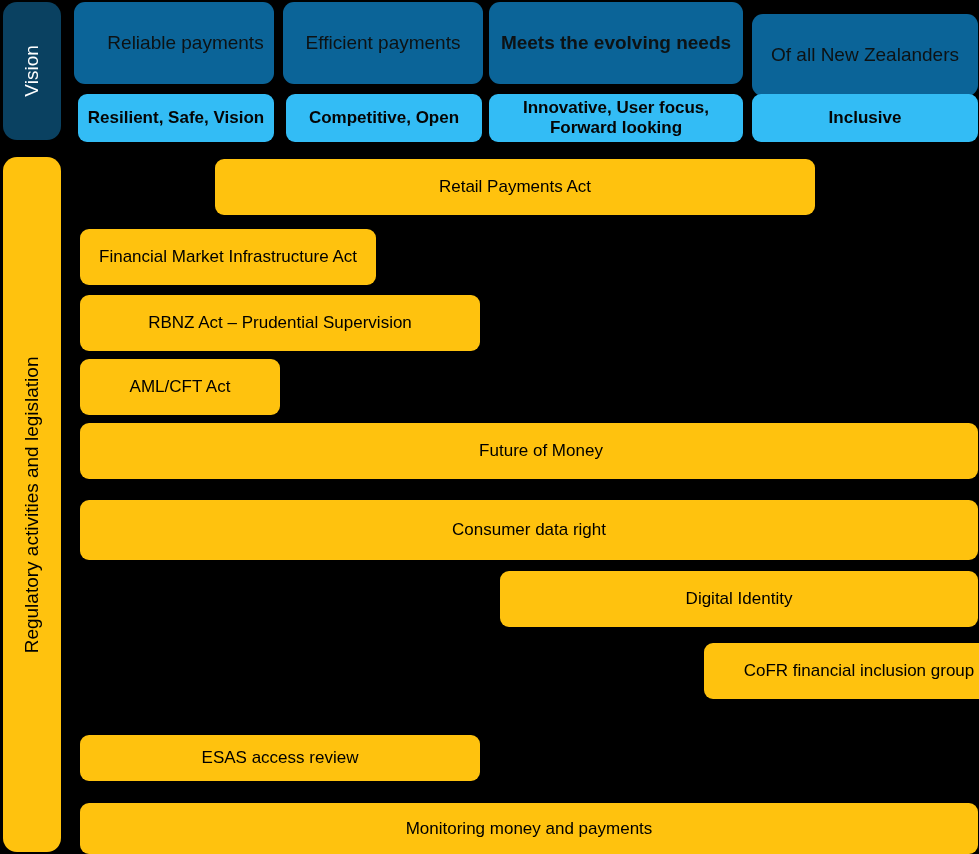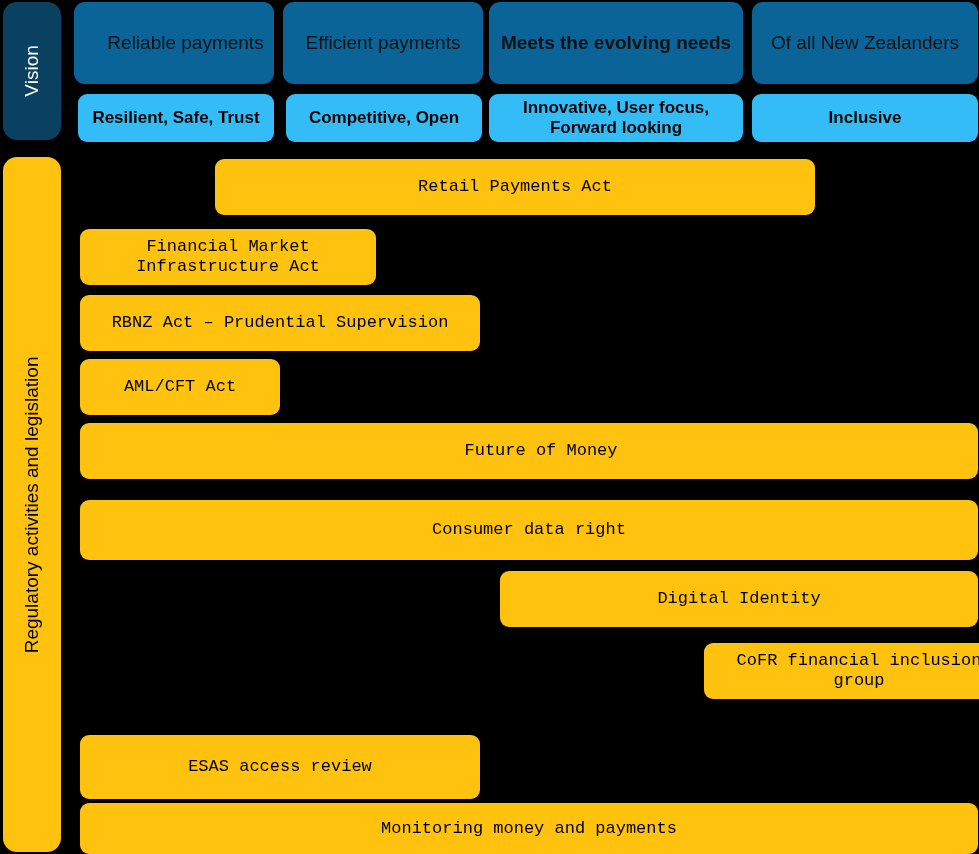--- a/index.html
+++ b/index.html
@@ -65,47 +65,46 @@
     border-radius: 9px;
     padding: 0 6px;
   }
   .activity {
     background: #ffc20e;
     color: #000000;
     font-size: 17px;
     font-weight: 500;
     border-radius: 9px;
     padding: 0 8px;
-    font-family: Liberation Mono, monospace;
   }
 </style>
 </head>
 <body>
 
 <div id="canvas">
 
   <div class="box vision-box" style="left:3px; top:2px; width:58px; height:138px;">
     <span class="vtext">Vision</span>
   </div>
 
   <div class="box vision-pillar" style="left:74px; top:2px; width:200px; height:82px;padding-left:23px;">
     <span>Reliable payments</span>
   </div>
   <div class="box vision-pillar" style="left:283px; top:2px; width:200px; height:82px;">
     <span>Efficient payments</span>
   </div>
   <div class="box vision-pillar" style="left:489px; top:2px; width:254px; height:82px;font-weight:bold;">
     <span>Meets the evolving needs</span>
   </div>
-  <div class="box vision-pillar" style="left:752px; top:2px; width:226px; height:82px;">
+  <div class="box vision-pillar" style="left:752px; top:14px; width:226px; height:82px;">
     <span>Of all New Zealanders</span>
   </div>
 
   <div class="box vision-attr" style="left:78px; top:94px; width:196px; height:48px;">
-    <span>Resilient, Safe, Trust</span>
+    <span>Resilient, Safe, Vision</span>
   </div>
   <div class="box vision-attr" style="left:286px; top:94px; width:196px; height:48px;">
     <span>Competitive, Open</span>
   </div>
   <div class="box vision-attr" style="left:489px; top:94px; width:254px; height:48px;">
     <span>Innovative, User focus, Forward looking</span>
   </div>
   <div class="box vision-attr" style="left:752px; top:94px; width:226px; height:48px;">
     <span>Inclusive</span>
   </div>
@@ -139,21 +138,21 @@
   </div>
 
   <div class="box activity" style="left:500px; top:571px; width:478px; height:56px;">
     <span>Digital Identity</span>
   </div>
 
   <div class="box activity" style="left:704px; top:643px; width:310px; height:56px;">
     <span>CoFR financial inclusion group</span>
   </div>
 
-  <div class="box activity" style="left:80px; top:735px; width:400px; height:64px;">
+  <div class="box activity" style="left:80px; top:735px; width:400px; height:46px;">
     <span>ESAS access review</span>
   </div>
 
   <div class="box activity" style="left:80px; top:803px; width:898px; height:51px;">
     <span>Monitoring money and payments</span>
   </div>
 
 </div>
 
 </body></html>

